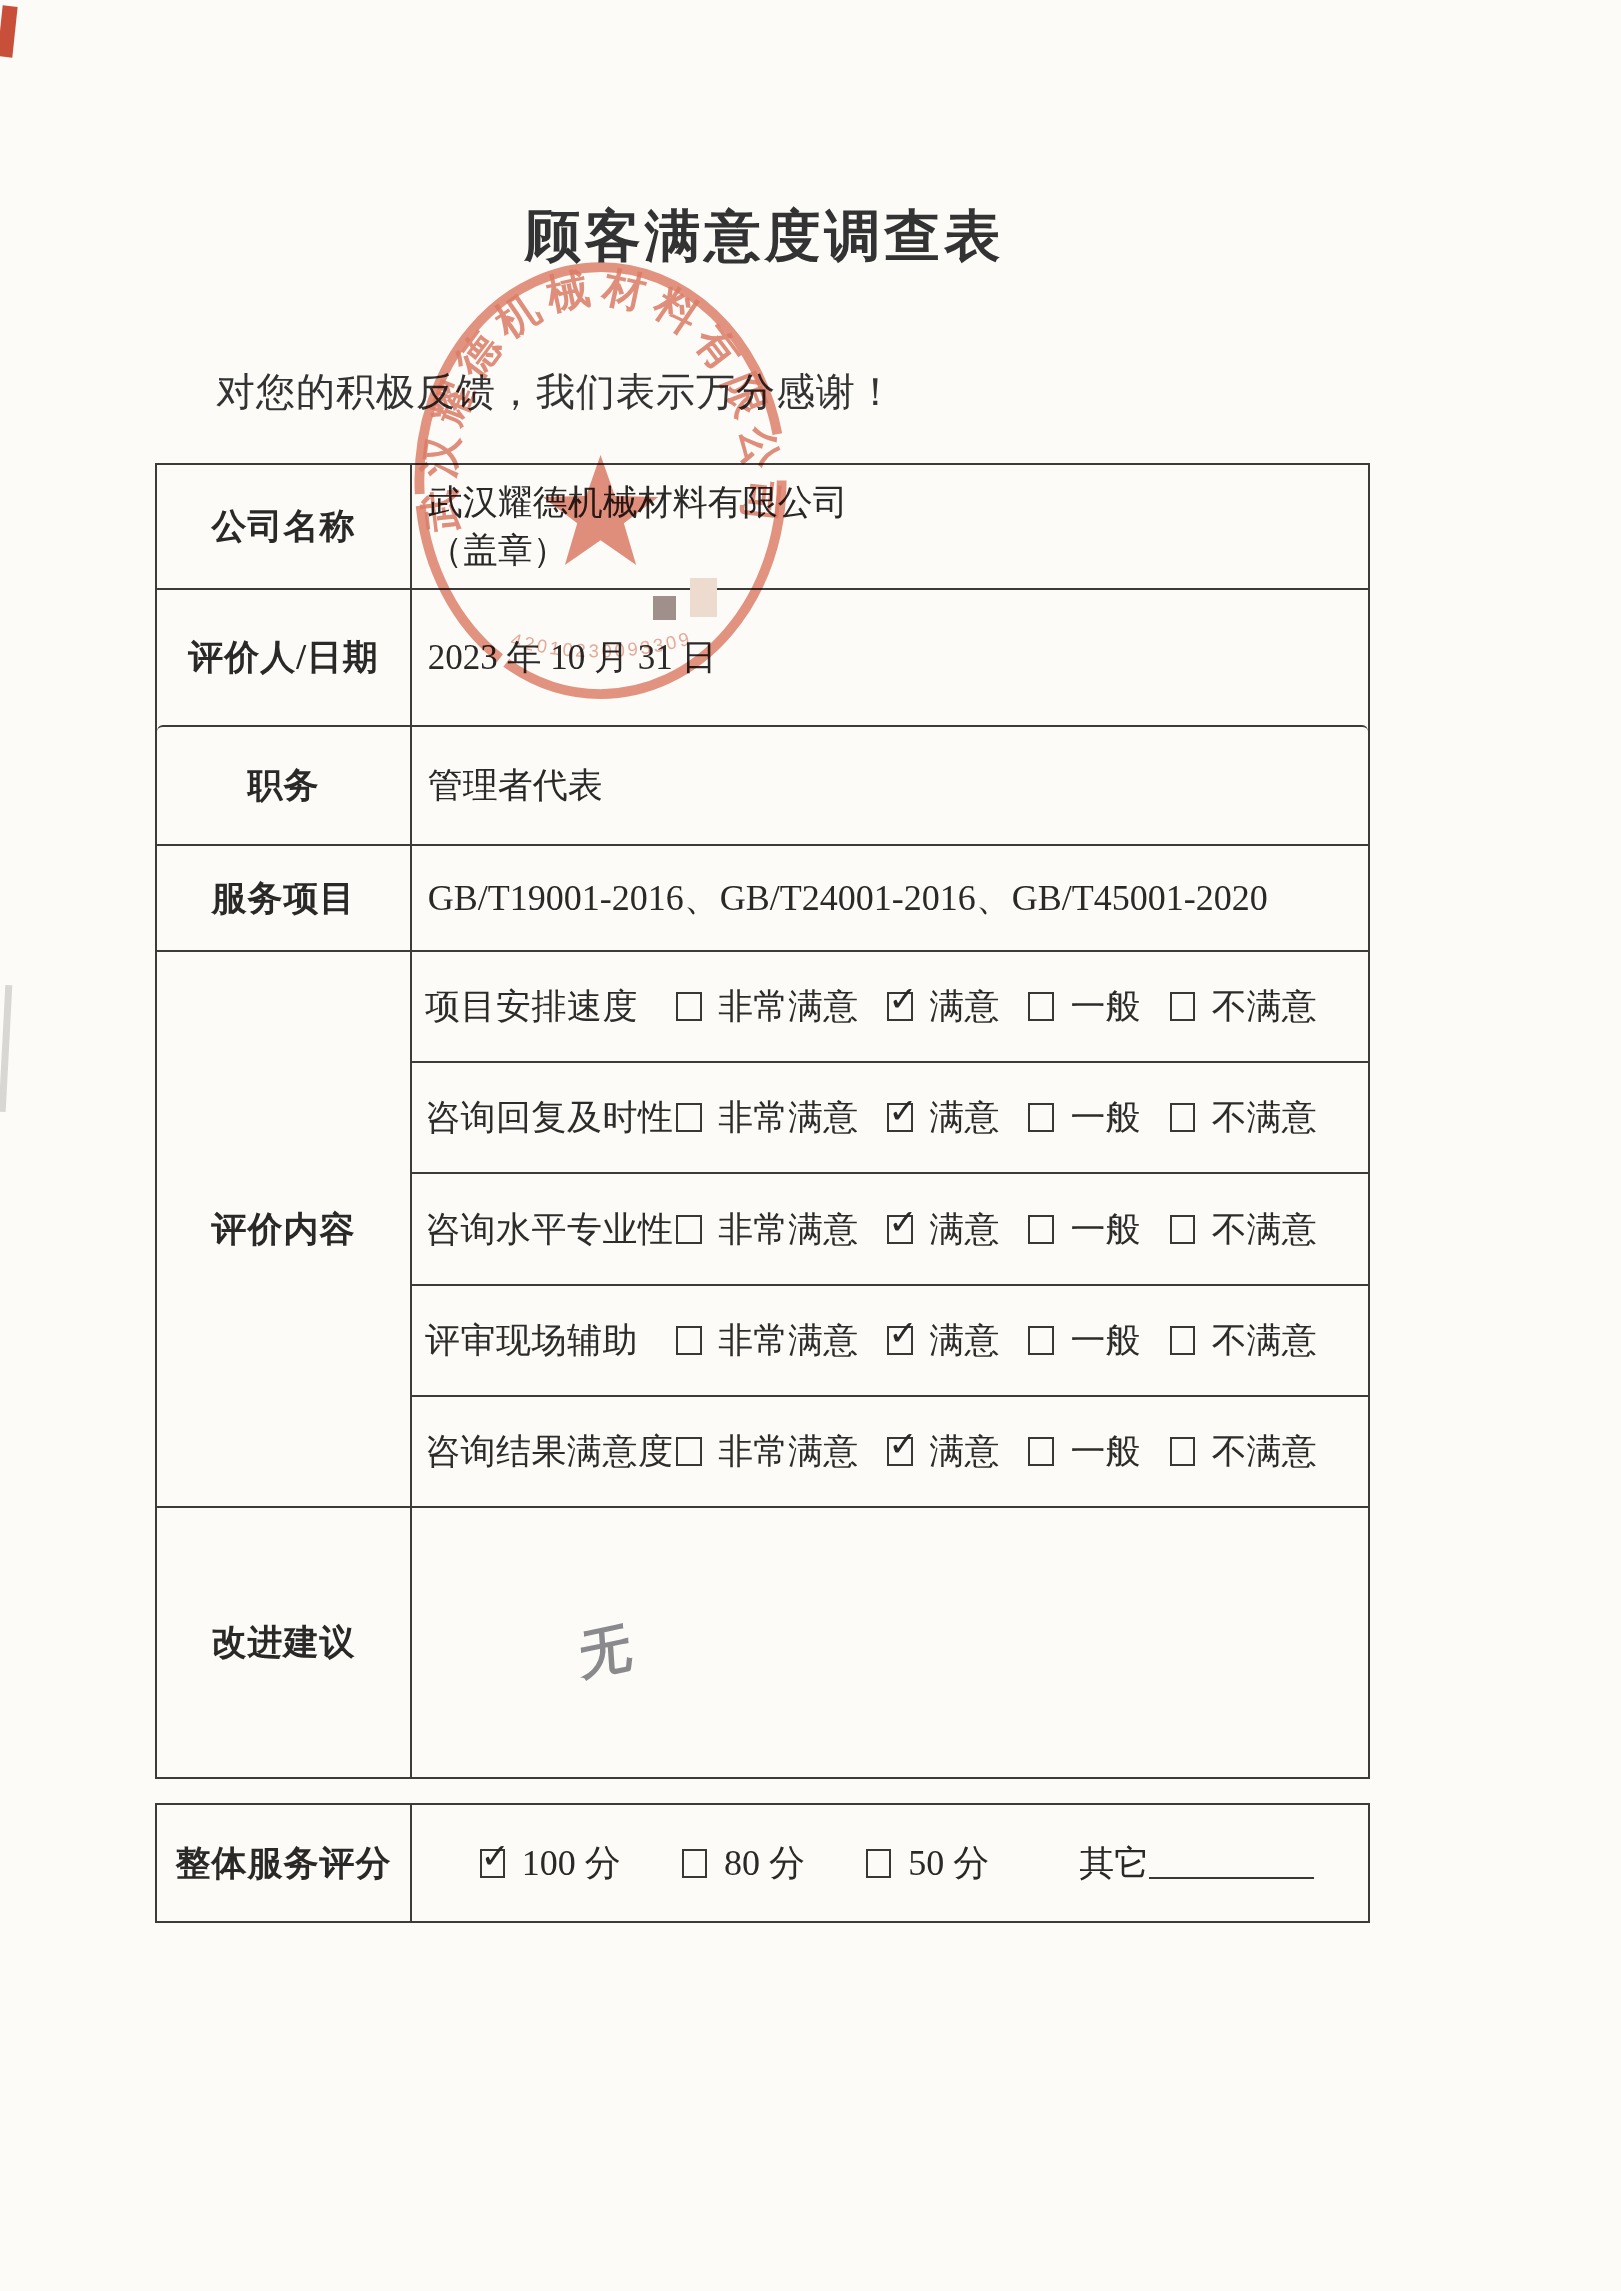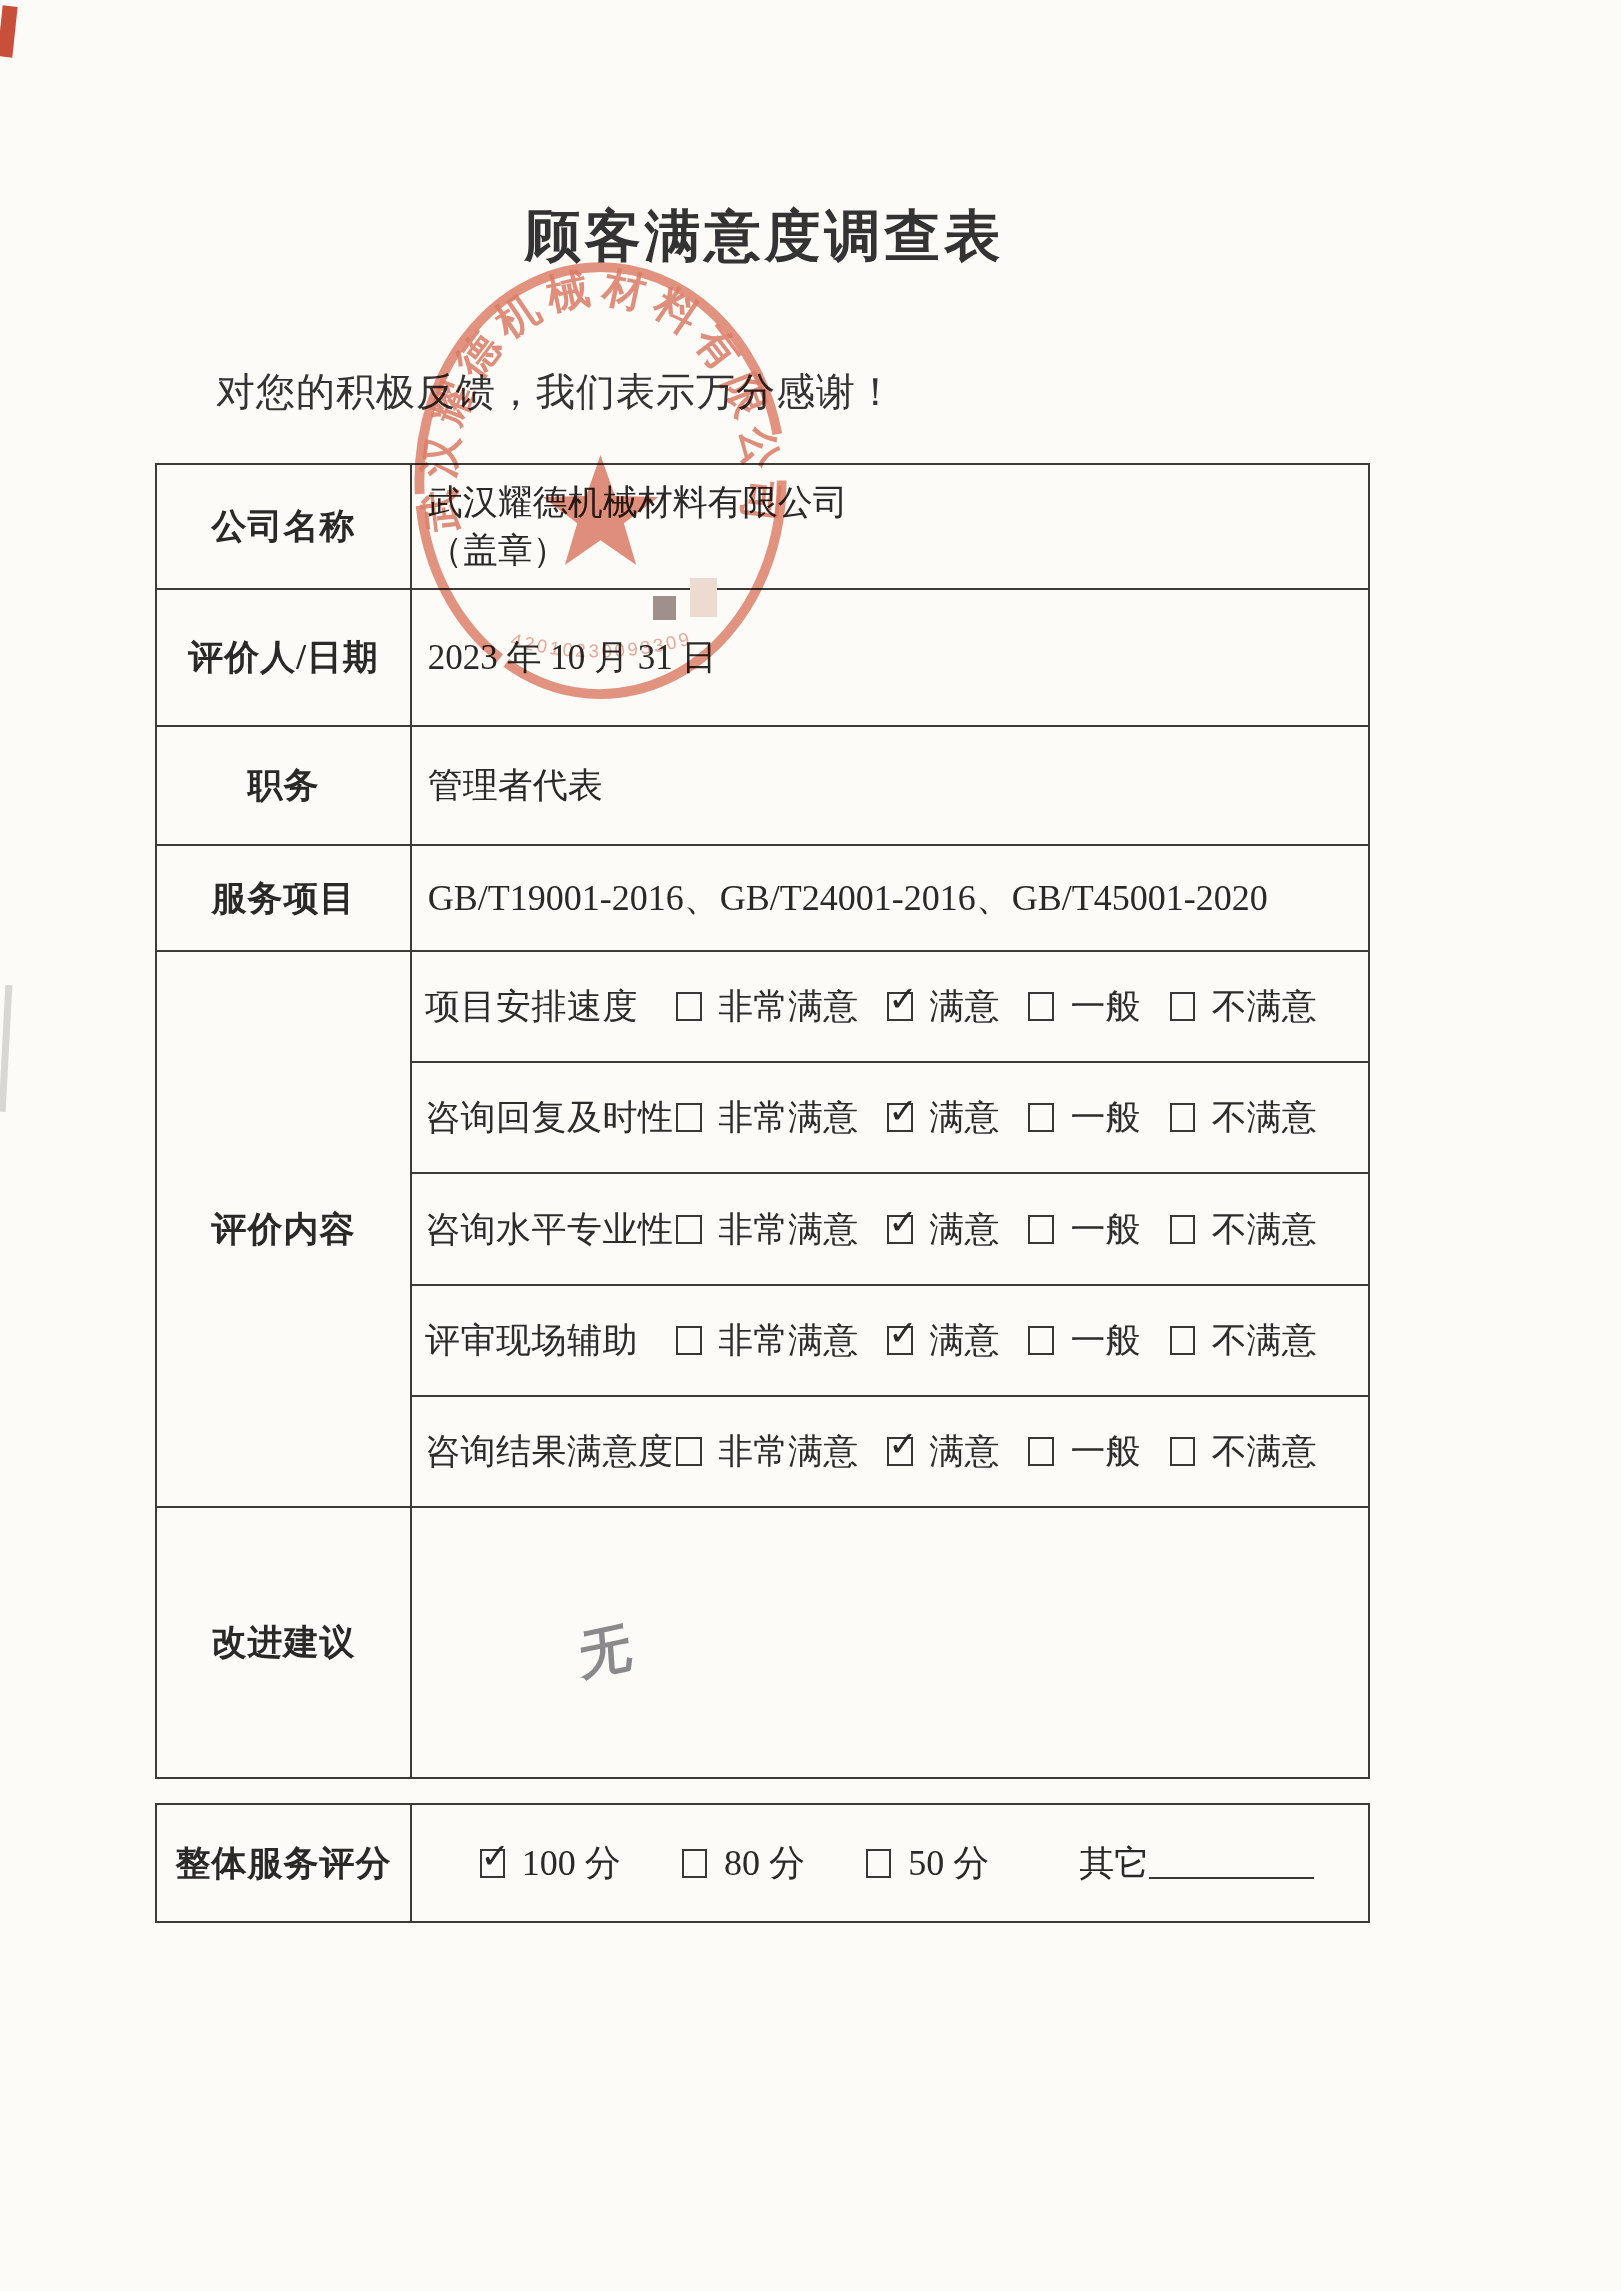--- a/index.html
+++ b/index.html
@@ -42,21 +42,21 @@
     font-weight:bold;font-size:35px;letter-spacing:1px;color:#2b2927;
   }
   .cell-content{
     flex:1;box-sizing:border-box;padding-left:15.7px;
     display:flex;flex-direction:column;justify-content:center;
     font-size:35px;color:#2b2927;
   }
   .r-company{height:126px;}
   .r-company .cell-content{line-height:48px;justify-content:center;}
   .r-date{height:140px;justify-content:space-between;}
-  .r-duty{height:122px;}
+  .r-duty{height:122px;border-radius:6px;}
   .r-service{height:108px;}
   .r-service .cell-content{font-size:36px;letter-spacing:0;}
   .r-eval{height:569px;}
   .r-suggest{height:277px;justify-content:space-between;}
   .r-suggest .cell-content{position:relative;}
 
   .eval-rows{flex:1;display:flex;flex-direction:column;}
   .subrow{
     flex:1;display:flex;align-items:center;border-top:2px solid #3d3b38;box-sizing:border-box;
     padding-left:13px;font-size:35px;

